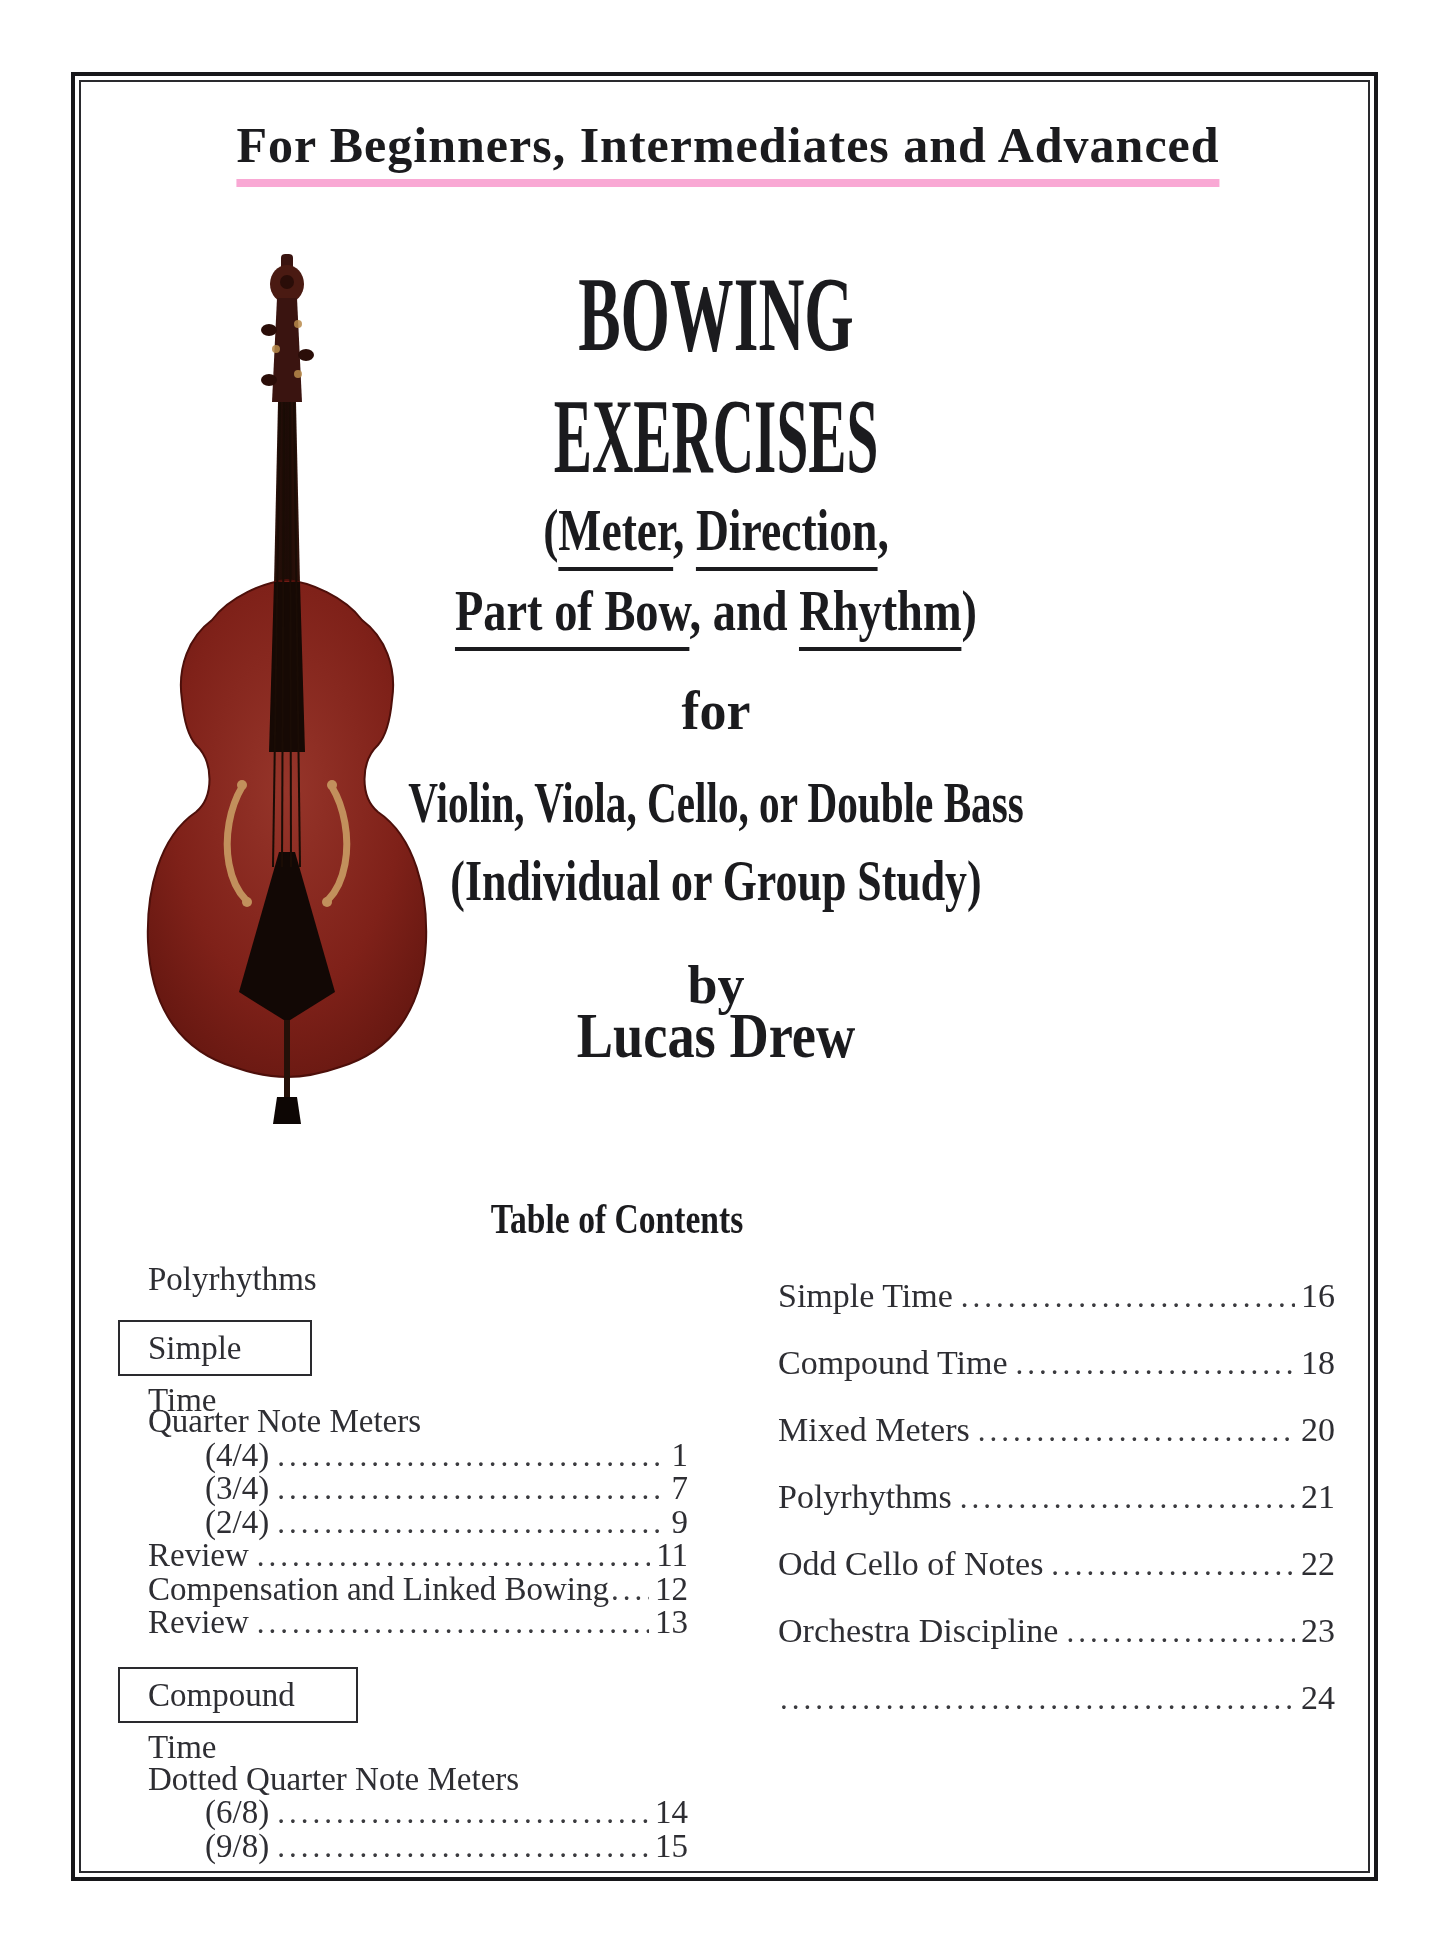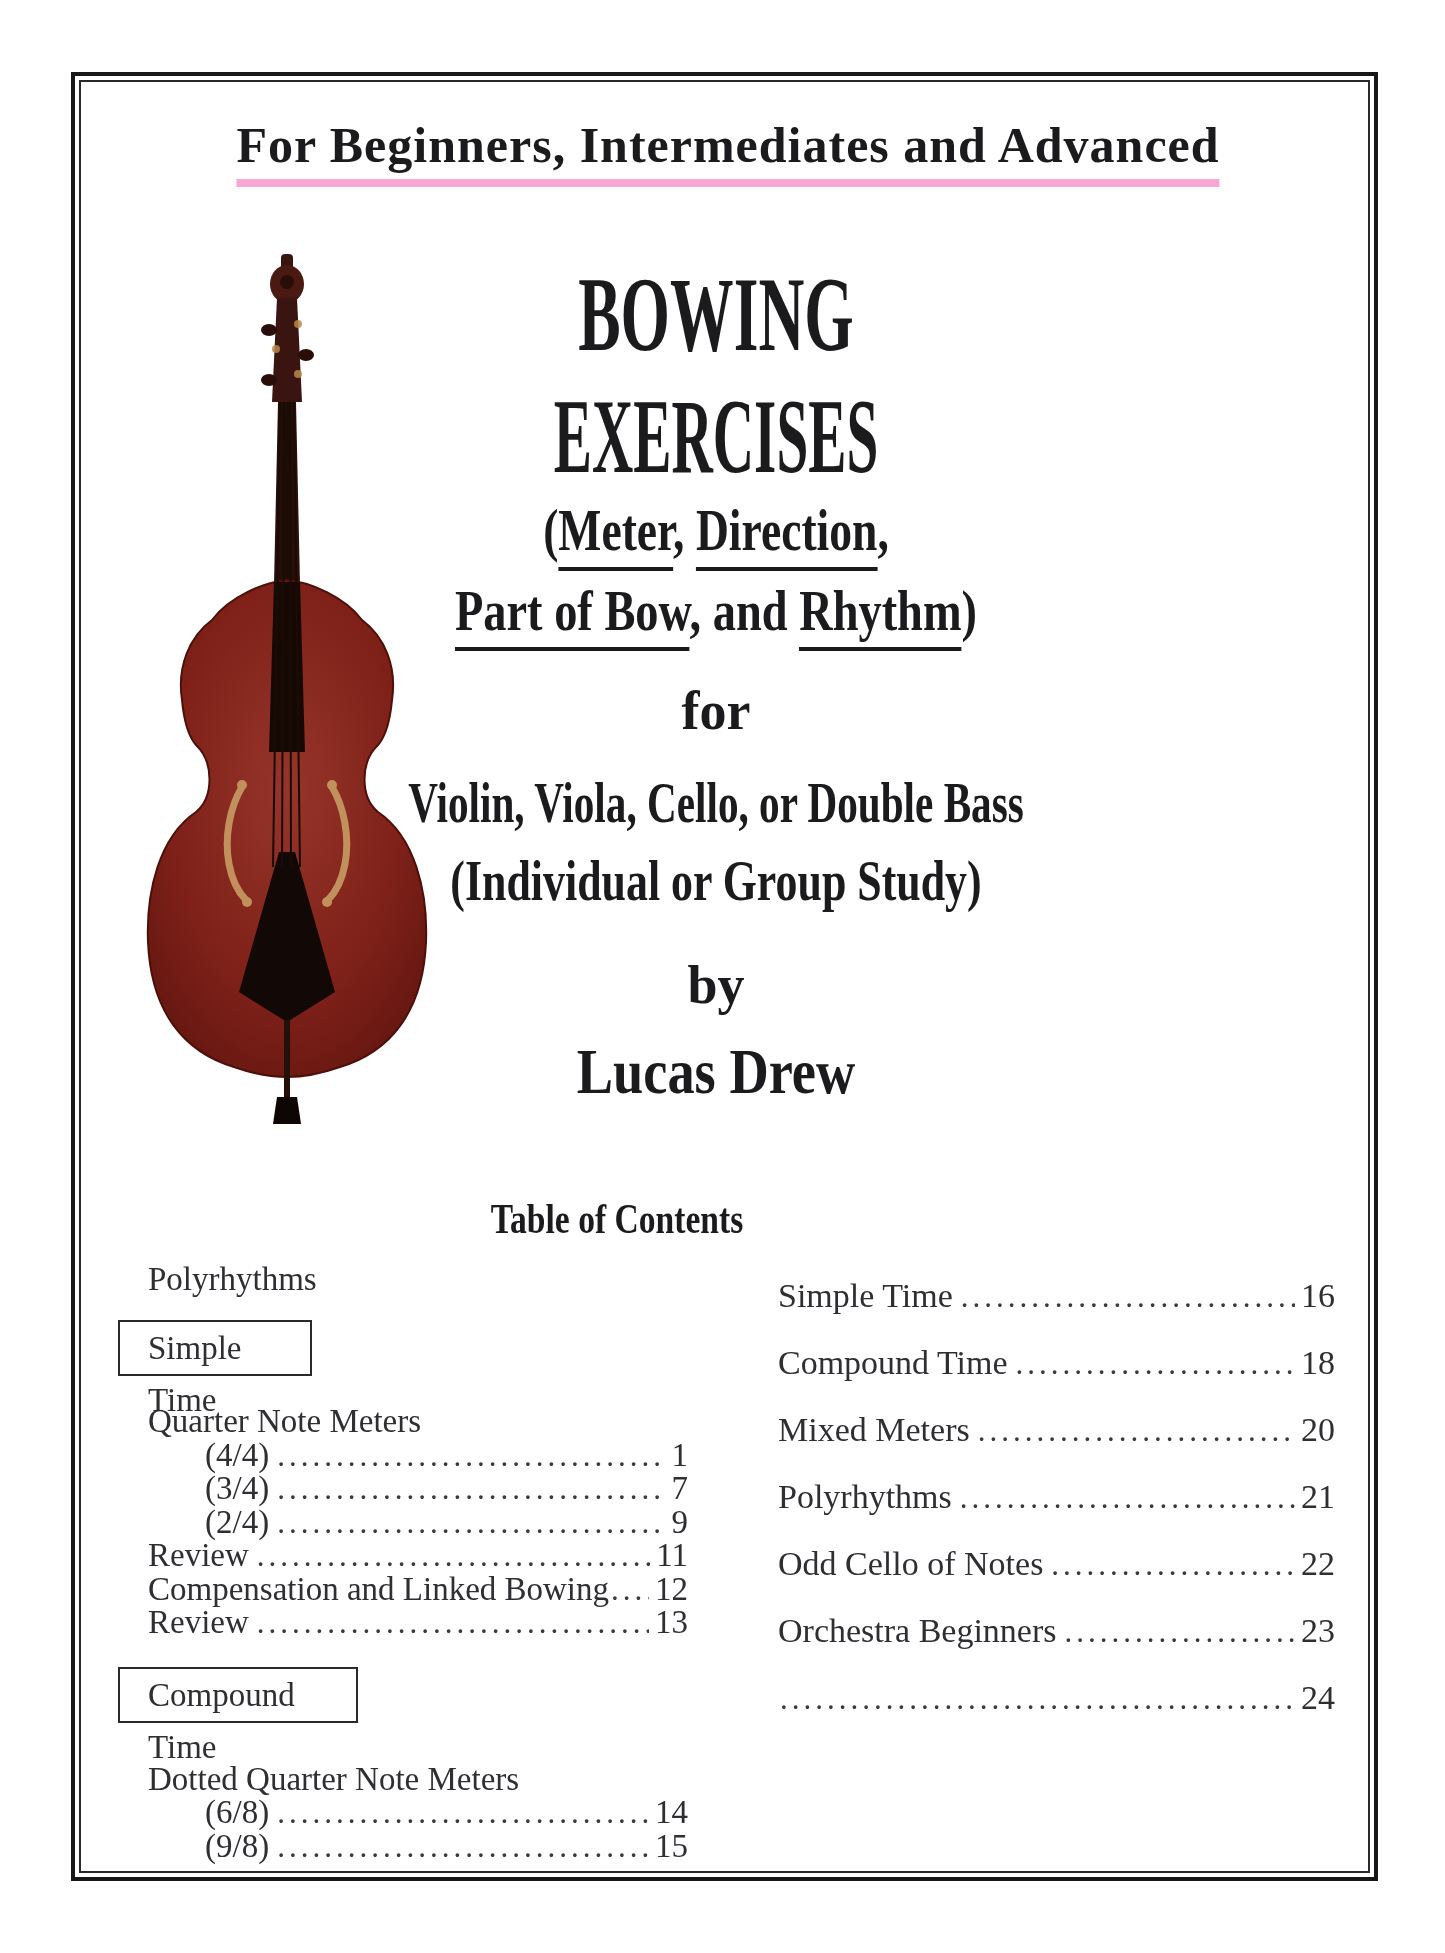--- a/index.html
+++ b/index.html
@@ -144,21 +144,21 @@
 <div class="cline" style="left:716px;top:774px;font-size:58px;">
   <span class="cx" style="transform:scaleX(0.71);">Violin, Viola, Cello, or Double Bass</span>
 </div>
 <div class="cline" style="left:716px;top:852px;font-size:57px;">
   <span class="cx" style="transform:scaleX(0.77);">(Individual or Group Study)</span>
 </div>
 
 <div class="cline" style="left:716px;top:958px;font-size:54px;">
   <span class="cx">by</span>
 </div>
-<div class="cline" style="left:716px;top:1040px;font-size:64px;">
+<div class="cline" style="left:716px;top:1004px;font-size:64px;">
   <span class="cx" style="transform:scaleX(0.85);">Lucas Drew</span>
 </div>
 
 <div class="cline" style="left:617px;top:1198px;font-size:42px;">
   <span class="cx" style="transform:scaleX(0.80);">Table of Contents</span>
 </div>
 
 <div class="toc-col" style="left:148px;top:1262px;width:540px;">
 
   <div class="plain-row" style="height:34px;line-height:34px;">Polyrhythms</div>
@@ -240,21 +240,21 @@
     <span class="toc-label">Polyrhythms</span>
     <span class="leader"></span>
     <span class="pnum">21</span>
   </div>
   <div class="toc-row tall">
     <span class="toc-label">Odd Cello of Notes</span>
     <span class="leader"></span>
     <span class="pnum">22</span>
   </div>
   <div class="toc-row tall">
-    <span class="toc-label">Orchestra Beginners</span>
+    <span class="toc-label">Orchestra Discipline</span>
     <span class="leader"></span>
     <span class="pnum">23</span>
   </div>
   <div class="toc-row tall">
     <span class="leader" style="margin-left:2px;"></span>
     <span class="pnum">24</span>
   </div>
 </div>
 
 </body></html>

